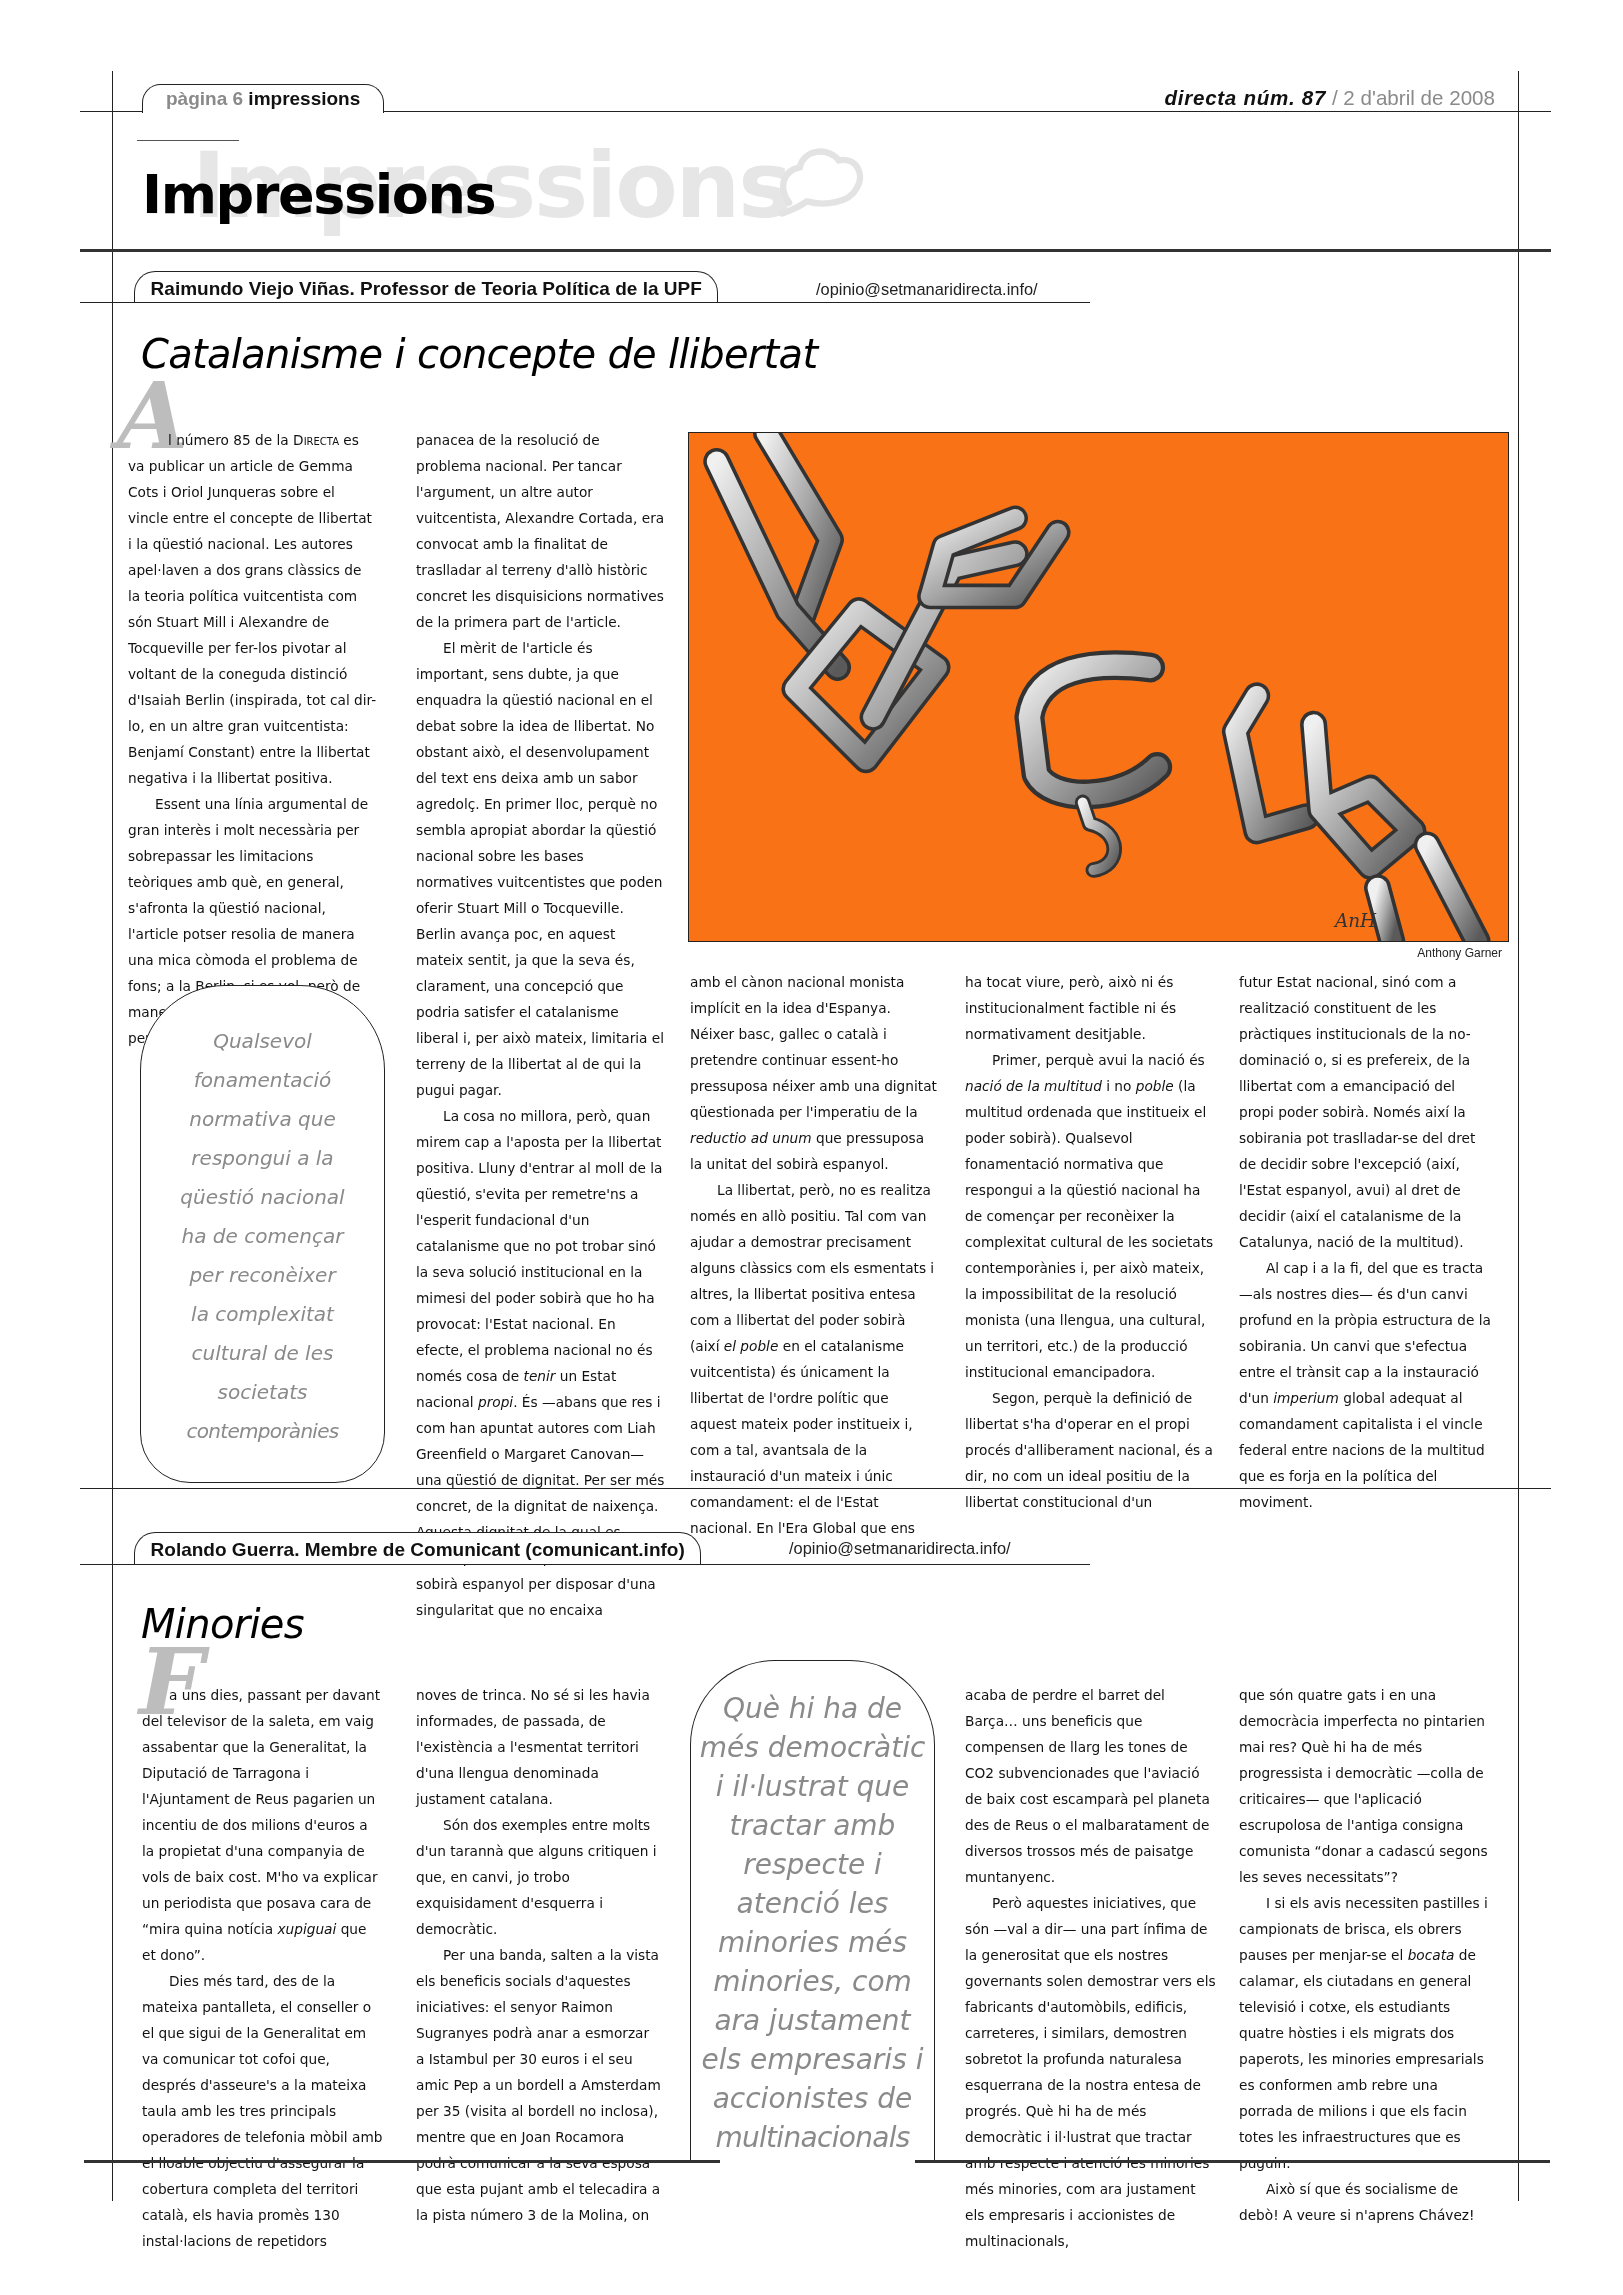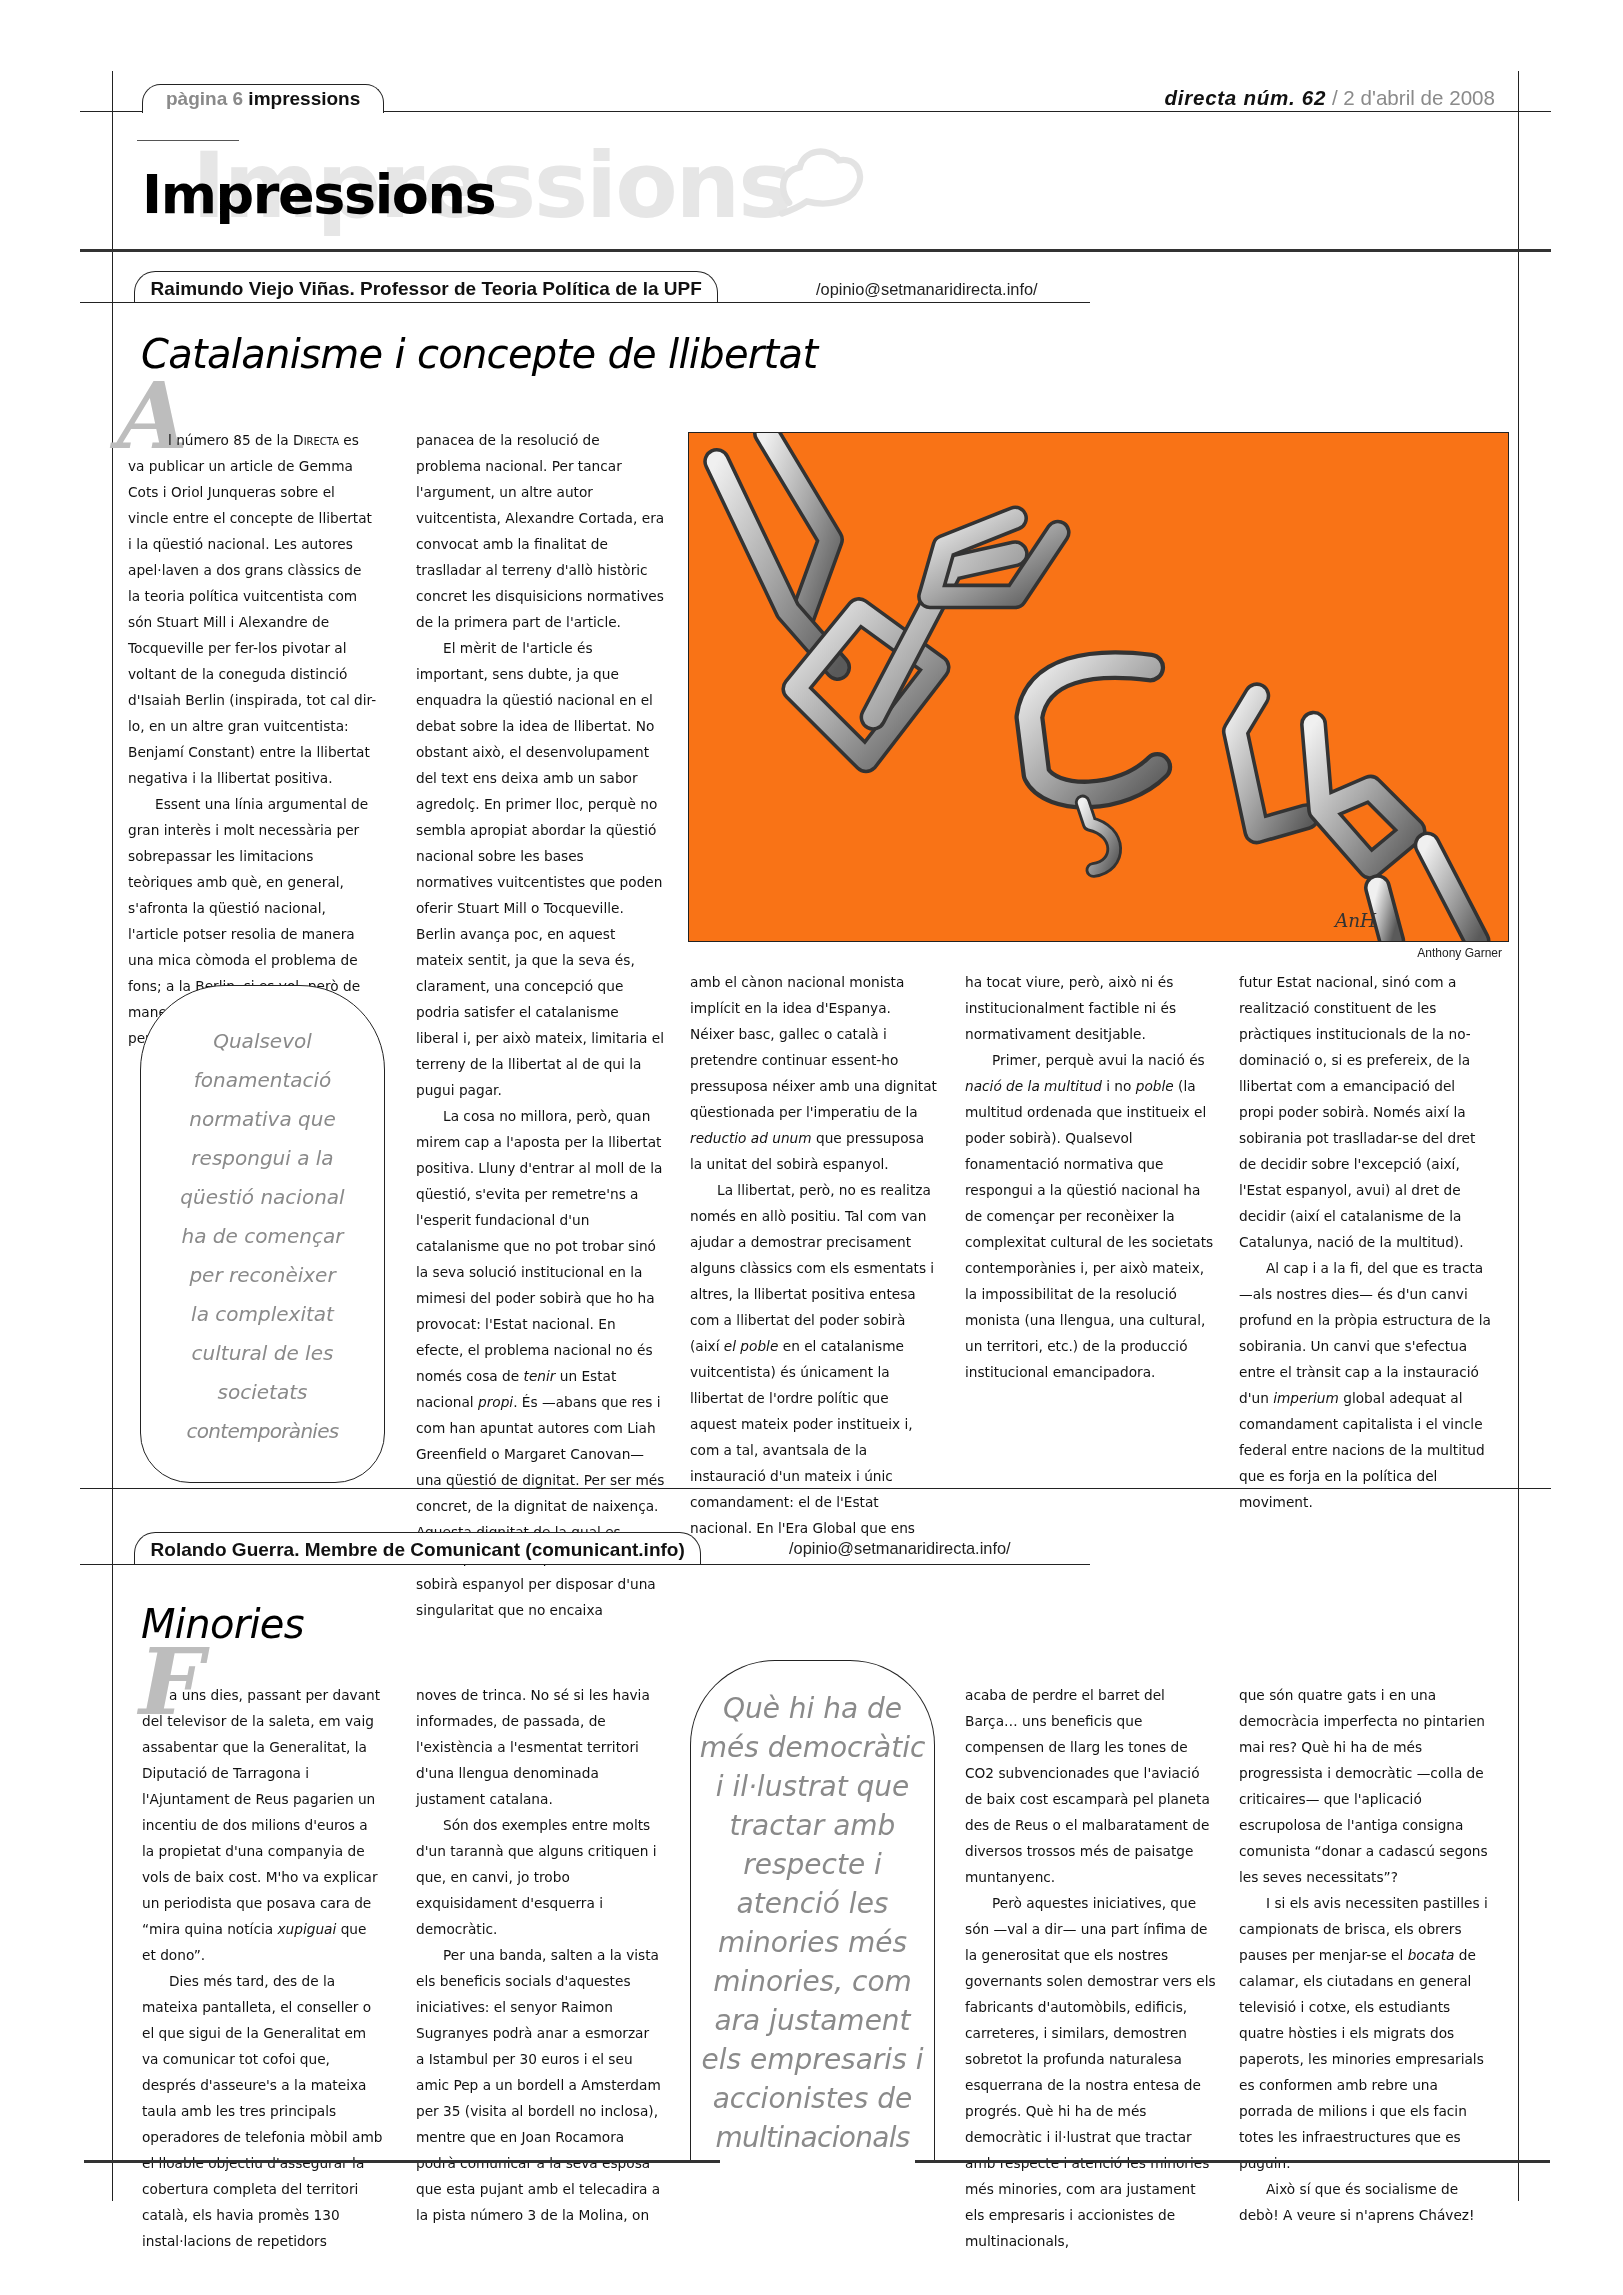--- a/index.html
+++ b/index.html
@@ -43,21 +43,21 @@
 
 <div class="vrule" style="left:112px; top:71px; height:2130px;"></div>
 <div class="vrule" style="left:1518px; top:71px; height:2130px;"></div>
 <div class="hrule" style="left:80px; top:111px; width:1471px;"></div>
 
 <div class="page-tab">
   <span class="grey">pàgina 6</span>
   <span>impressions</span>
 </div>
 <div class="issue">
-  <span class="brand">directa núm. 62</span>
+  <span class="brand">directa núm. 87</span>
   <span class="date">/</span>
   <span class="date">2 d'abril de 2008</span>
 </div>
 
 <div class="ghost-line"></div>
 <div class="section-ghost">Impressions</div>
 <svg class="cloud" width="92" height="78" viewBox="0 0 130 110">
   <path d="M20 90 C5 70 10 45 35 40 C40 15 75 10 90 30 C115 25 128 50 115 70 C105 90 70 95 45 88 C35 95 25 100 10 105" fill="none" stroke="#e3e3e3" stroke-width="9" stroke-linecap="round"></path>
 </svg>
 <div class="section-title">Impressions</div>
@@ -123,20 +123,21 @@
 <div class="credit">Anthony Garner</div>
 
 <div class="col" style="left:690px; top:969px; width:249px;">
   <p><span>amb el cànon nacional monista implícit en la idea d'Espanya. Néixer basc, gallec o català i pretendre continuar essent-ho pressuposa néixer amb una dignitat qüestionada per l'imperatiu de la </span><i>reductio ad unum</i><span> que pressuposa la unitat del sobirà espanyol.</span></p>
   <p class="ind"><span>La llibertat, però, no es realitza només en allò positiu. Tal com van ajudar a demostrar precisament alguns clàssics com els esmentats i altres, la llibertat positiva entesa com a llibertat del poder sobirà (així </span><i>el poble</i><span> en el catalanisme vuitcentista) és únicament la llibertat de l'ordre polític que aquest mateix poder institueix i, com a tal, avantsala de la instauració d'un mateix i únic comandament: el de l'Estat nacional. En l'Era Global que ens</span></p>
 </div>
 
 <div class="col" style="left:965px; top:969px; width:249px;">
   <p><span>ha tocat viure, però, això ni és institucionalment factible ni és normativament desitjable.</span></p>
   <p class="ind"><span>Primer, perquè avui la nació és </span><i>nació de la multitud</i><span> i no </span><i>poble</i><span> (la multitud ordenada que institueix el poder sobirà). Qualsevol fonamentació normativa que respongui a la qüestió nacional ha de començar per reconèixer la complexitat cultural de les societats contemporànies i, per això mateix, la impossibilitat de la resolució monista (una llengua, una cultural, un territori, etc.) de la producció institucional emancipadora.</span></p>
+  <p class="ind"><span>Segon, perquè la definició de llibertat s'ha d'operar en el propi procés d'alliberament nacional, és a dir, no com un ideal positiu de la llibertat constitucional d'un</span></p>
 </div>
 
 <div class="col" style="left:1239px; top:969px; width:252px;">
   <p><span>futur Estat nacional, sinó com a realització constituent de les pràctiques institucionals de la no-dominació o, si es prefereix, de la llibertat com a emancipació del propi poder sobirà. Només així la sobirania pot traslladar-se del dret de decidir sobre l'excepció (així, l'Estat espanyol, avui) al dret de decidir (així el catalanisme de la Catalunya, nació de la multitud).</span></p>
   <p class="ind"><span>Al cap i a la fi, del que es tracta —als nostres dies— és d'un canvi profund en la pròpia estructura de la sobirania. Un canvi que s'efectua entre el trànsit cap a la instauració d'un </span><i>imperium</i><span> global adequat al comandament capitalista i el vincle federal entre nacions de la multitud que es forja en la política del moviment.</span></p>
 </div>
 
 <div class="quote" style="left:140px; top:985px; width:245px; height:498px; padding-top:36px; box-sizing:border-box; font-size:20px; line-height:39px;">
   <span>Qualsevol</span>
   <span>fonamentació</span>

